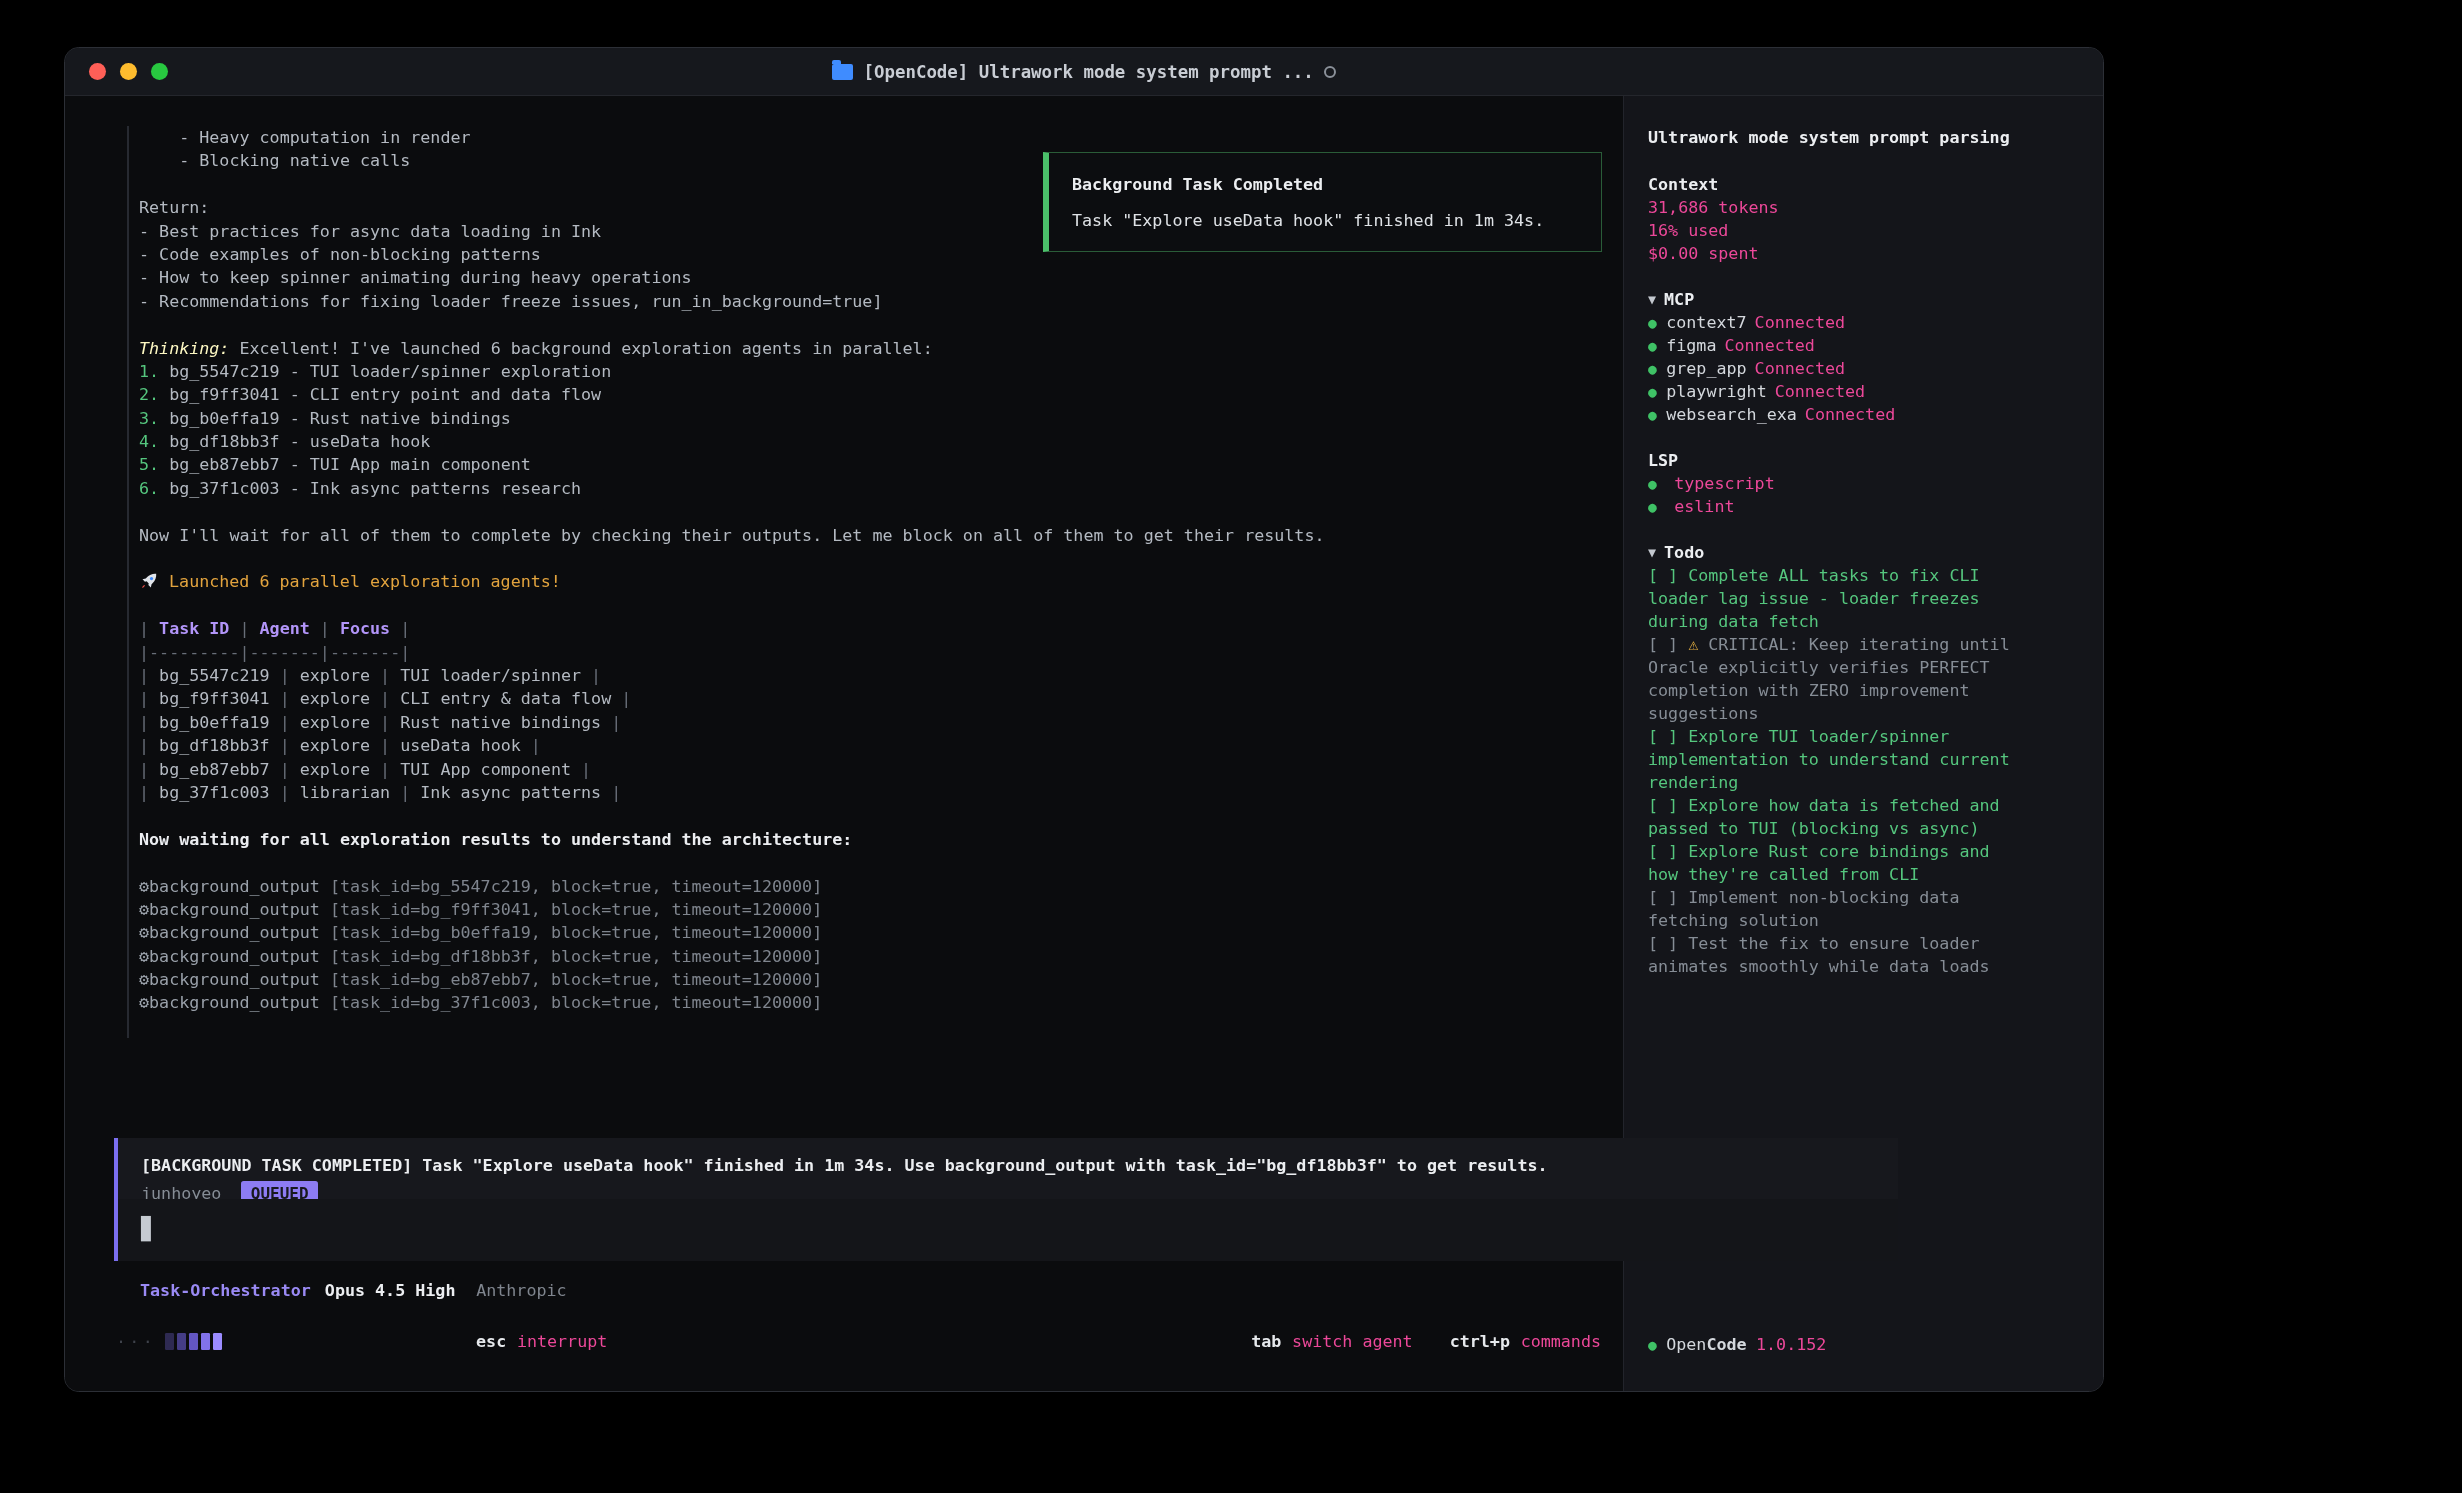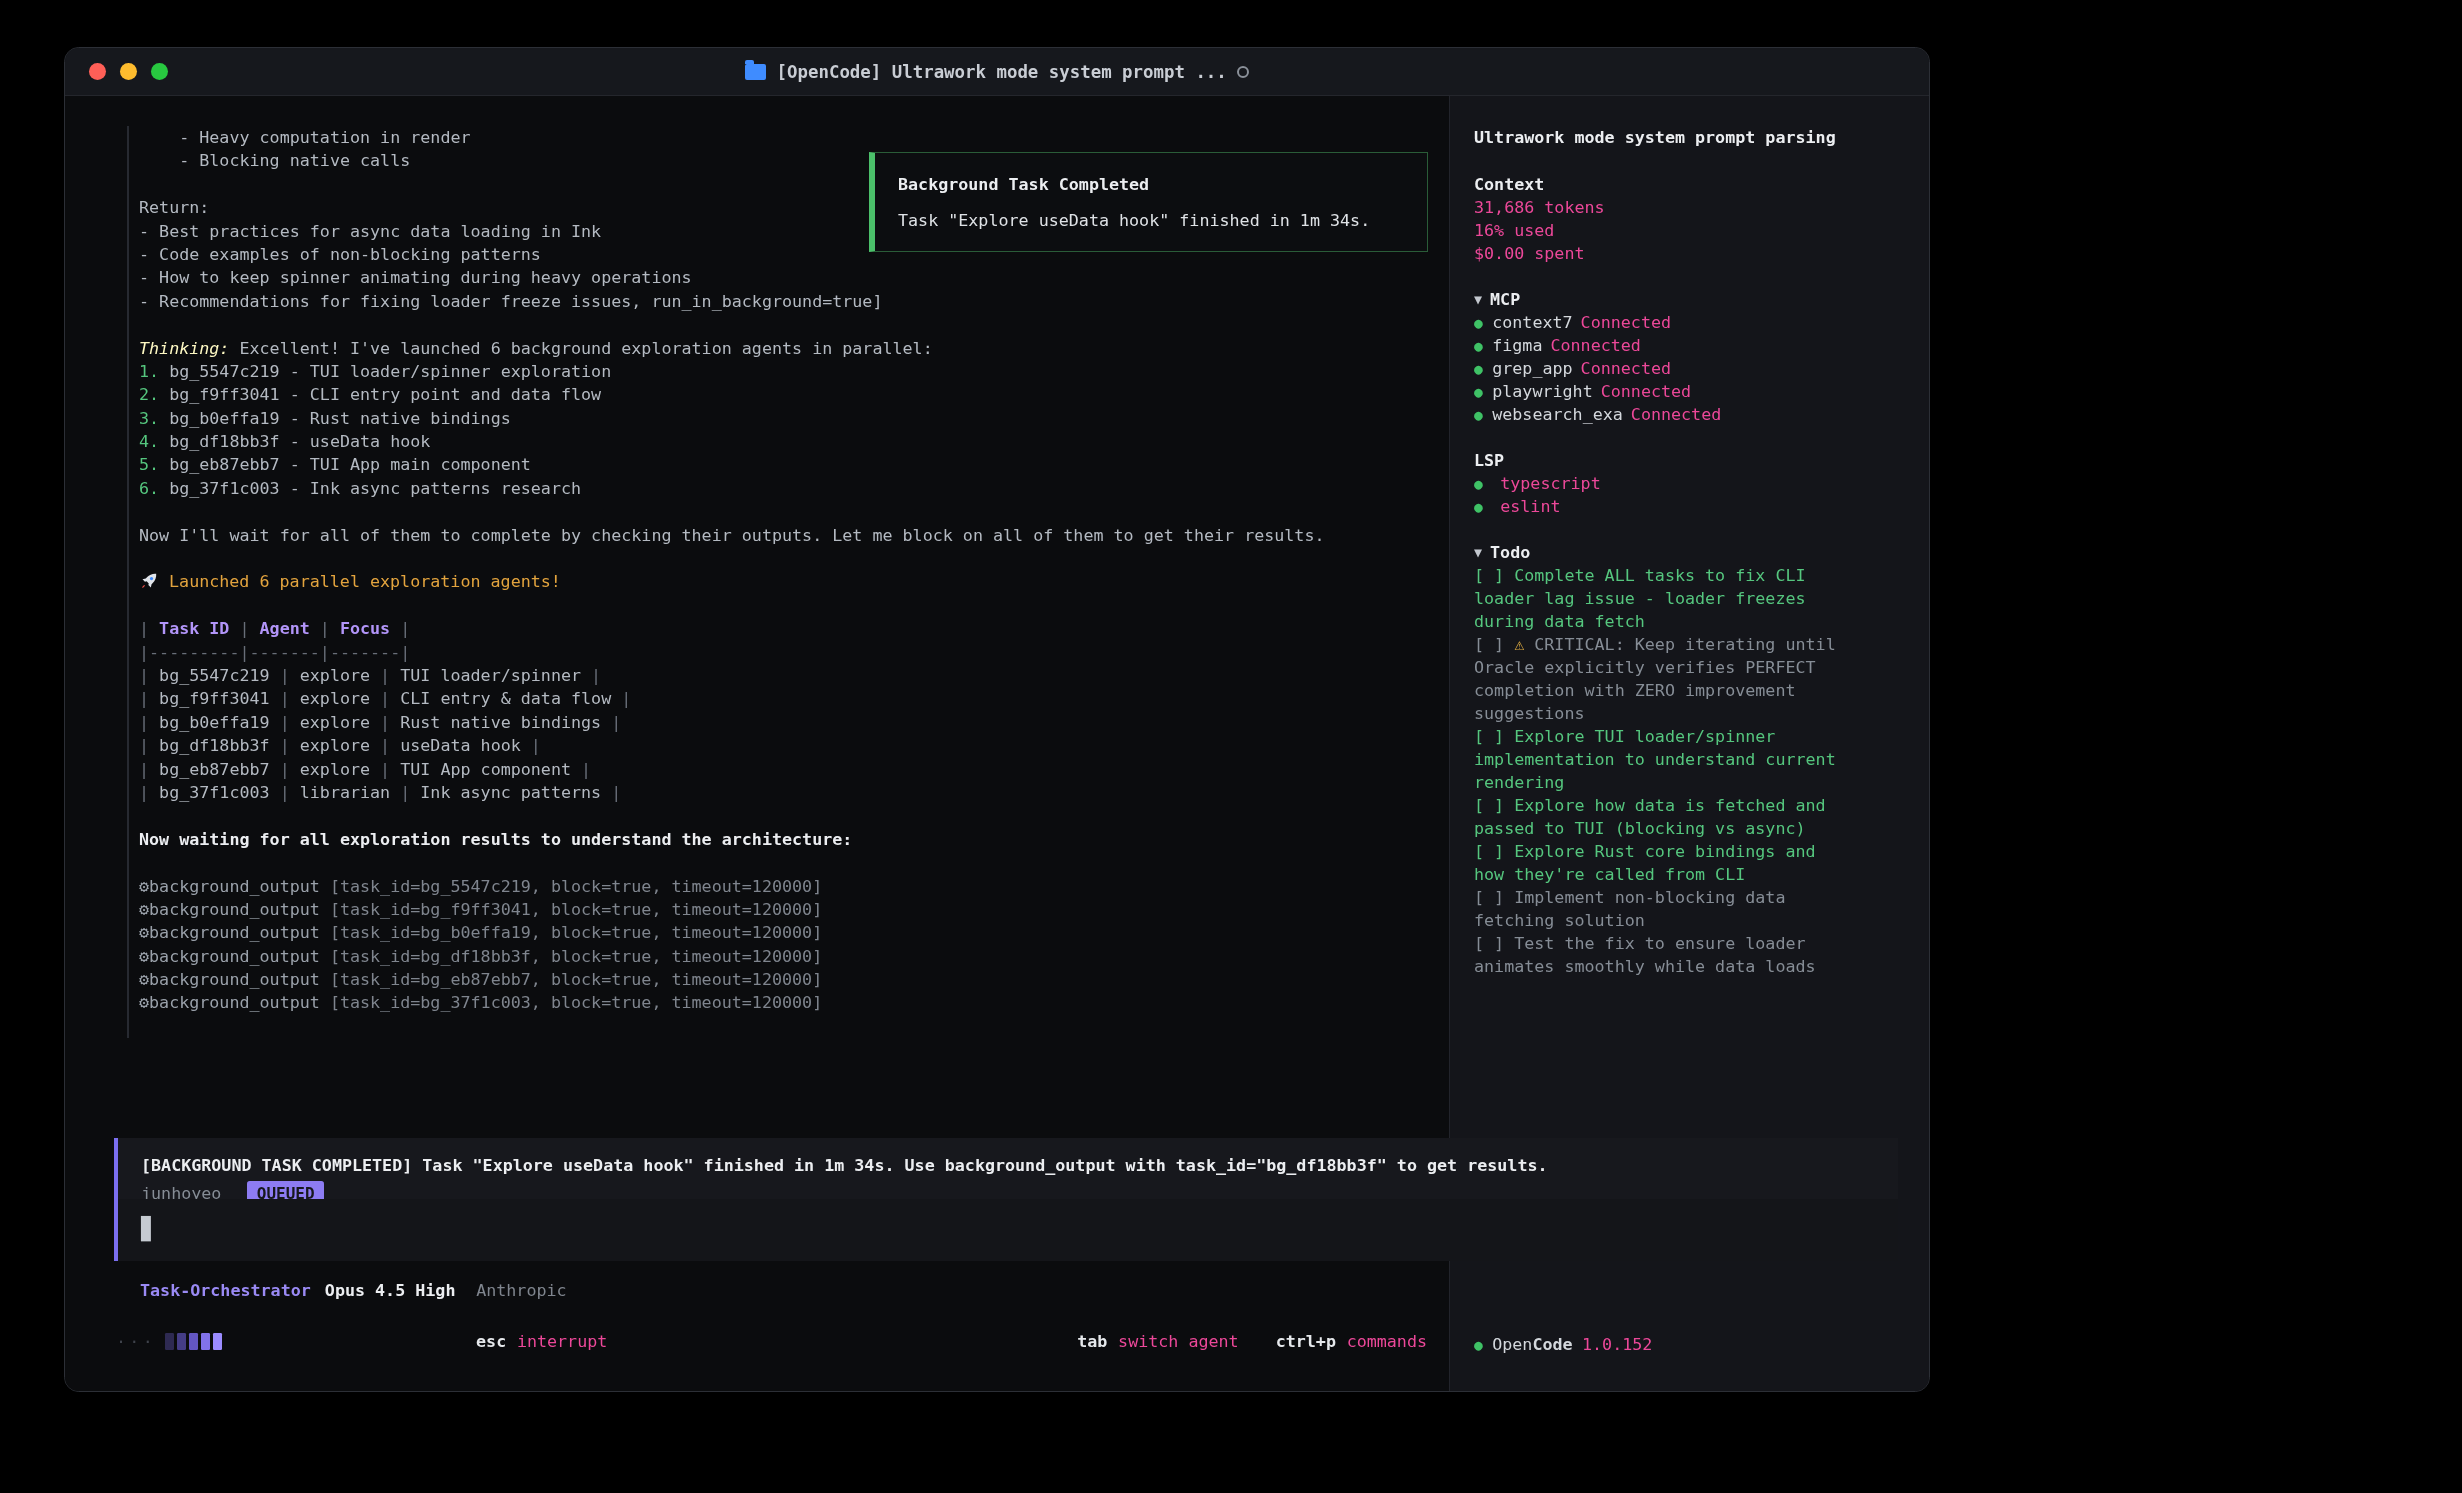--- a/index.html
+++ b/index.html
@@ -1,19 +1,19 @@
 <!DOCTYPE html>
 <html style="font-size:10.7px"><head>
 <meta charset="utf-8">
 <style>
   *{box-sizing:border-box;margin:0;padding:0}
   html,body{width:2462px;height:1493px;background:#000;overflow:hidden}
   body{font-family:"DejaVu Sans Mono",monospace;position:relative}
 
-  .window{position:absolute;left:64px;top:47px;width:1866px;height:1345px;background:#0c0d10;
+  .window{position:absolute;left:64px;top:47px;width:2040px;height:1345px;background:#0c0d10;
     border:0.7px solid #2c2f36;border-radius:14.7px;overflow:hidden;display:flex;flex-direction:column;
     box-shadow:0 27px 94px rgba(0,0,0,.85)}
 
   .titlebar{flex:0 0 48px;background:#16181d;border-bottom:0.7px solid #24262c;position:relative;display:flex;align-items:center}
   .traffic{display:flex;gap:13.4px;margin-left:24px;z-index:2}
   .light{width:17.4px;height:17.4px;border-radius:50%;display:inline-block}
   .red{background:#ff5f57}.yellow{background:#febc2e}.greenl{background:#28c840}
   .title-center{position:absolute;left:0;right:0;top:0;bottom:0;display:flex;align-items:center;justify-content:center;gap:10.7px;
     font-size:17.4px;font-weight:bold;color:#c9cdd4}
   .folder-icon{width:21.4px;height:16px;background:#3f8cff;border-radius:2px;position:relative;display:inline-block}
@@ -40,21 +40,21 @@
   .seg-purple{color:#b295f8;font-weight:bold}
   .seg-pipe{color:#686e78}
   .seg-gear{color:#9aa1aa}
   .seg-agent-square{color:#8b7cf3}
 
   .msg-box{position:absolute;left:49px;top:1042px;width:1784px;background:#17181d;border-left:4.7px solid #7b6ff0;
     padding:16px 23px;font-size:16.7px;line-height:23.4px}
   .msg-text{color:#eceef1;font-weight:bold;white-space:nowrap;overflow:hidden}
   .msg-meta{margin-top:4px}
   .msg-author{color:#868d96}
-  .badge{display:inline-block;background:#8d7cf3;color:#17181d;font-weight:bold;padding:0.7px 9.4px;margin-left:16px;border-radius:2.7px;font-size:16px}
+  .badge{display:inline-block;background:#8d7cf3;color:#17181d;font-weight:bold;padding:0.7px 9.4px;margin-left:10px;border-radius:2.7px;font-size:16px}
 
   .input-box{position:absolute;left:49px;top:1103px;width:1784px;height:62px;background:#141519;border-left:4.7px solid #7b6ff0;padding:14.7px 23px}
   .cursor{color:#c6cbd2;font-size:21.4px;line-height:29px}
 
   .agent-row{position:absolute;left:75px;top:1183px;font-size:16.7px;line-height:23.4px}
   .agent-name{color:#9a8af4;font-weight:bold}
   .model-name{color:#eceef1;font-weight:bold;margin-left:4px}
   .provider-name{color:#7f858e;margin-left:10.7px}
 
   .status-bar{position:absolute;left:51px;right:22px;bottom:38px;display:flex;align-items:center;font-size:16.7px;line-height:23.4px}

